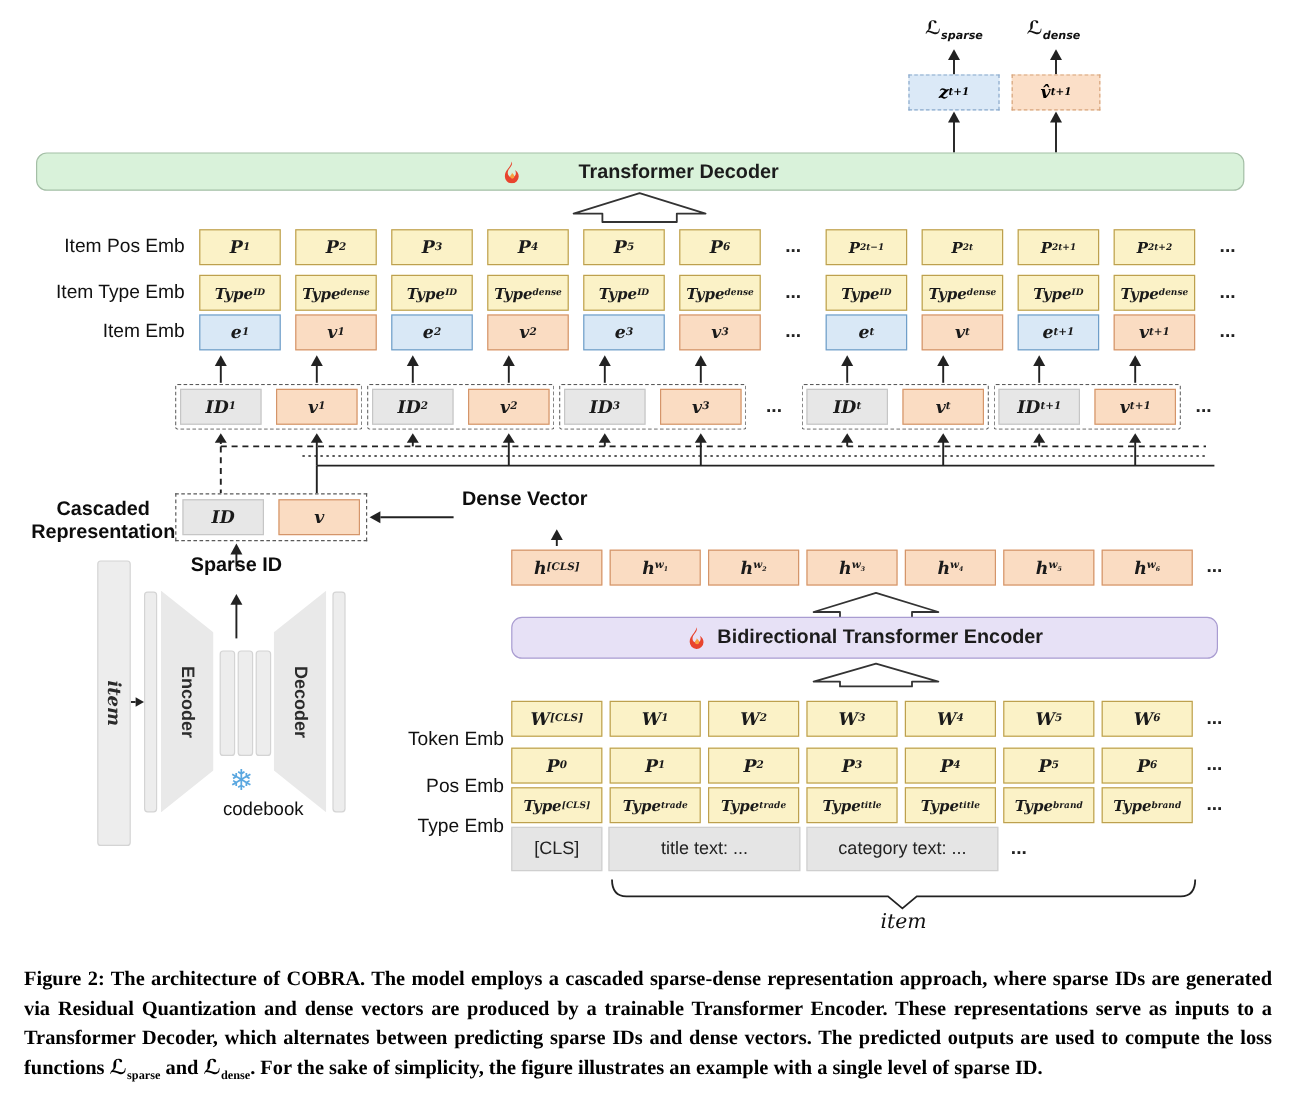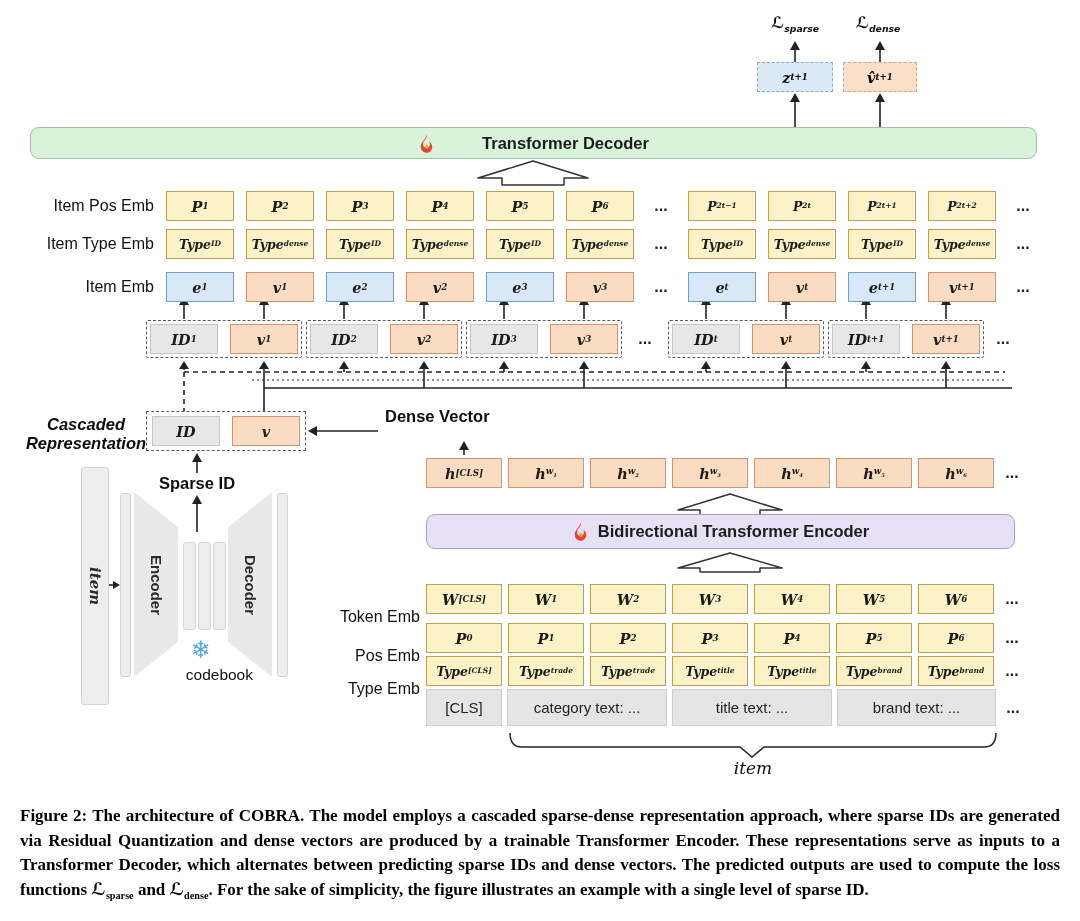--- a/index.html
+++ b/index.html
@@ -213,21 +213,21 @@
     <div class="box ybox cell typecell">Type<sub>ID</sub></div>
     <div class="box ybox cell typecell">Type<sub>dense</sub></div>
     <div class="dotslot">...</div>
     <div class="box ybox cell typecell">Type<sub>ID</sub></div>
     <div class="box ybox cell typecell">Type<sub>dense</sub></div>
     <div class="box ybox cell typecell">Type<sub>ID</sub></div>
     <div class="box ybox cell typecell">Type<sub>dense</sub></div>
     <div class="dotslot">...</div>
   </div>
 
-  <div class="grid-row" style="top:272px;">
+  <div class="grid-row" style="top:262px;">
     <div class="rlabel">Item Emb</div>
     <div class="box bbox cell">e<sub>1</sub></div>
     <div class="box obox cell">v<sub>1</sub></div>
     <div class="box bbox cell">e<sub>2</sub></div>
     <div class="box obox cell">v<sub>2</sub></div>
     <div class="box bbox cell">e<sub>3</sub></div>
     <div class="box obox cell">v<sub>3</sub></div>
     <div class="dotslot">...</div>
     <div class="box bbox cell">e<sub>t</sub></div>
     <div class="box obox cell">v<sub>t</sub></div>
@@ -255,27 +255,27 @@
       <div class="box gbox cell">ID<sub>t</sub></div>
       <div class="box obox cell">v<sub>t</sub></div>
     </div>
     <div class="dpair">
       <div class="box gbox cell">ID<sub>t+1</sub></div>
       <div class="box obox cell">v<sub>t+1</sub></div>
     </div>
     <div class="dotslot">...</div>
   </div>
 
-  <div class="bold-label" style="left:23px; top:415px; width:126px;font-style:italic;">Cascaded<br>Representation</div>
+  <div class="bold-label" style="left:23px; top:415px; width:126px;">Cascaded<br>Representation</div>
   <div class="cascade-box" style="left:146px; top:411px;">
     <div class="box gbox cell">ID</div>
     <div class="box obox cell">v</div>
   </div>
   <div class="bold-label" style="left:385px; top:407px; width:110px; text-align:left;">Dense Vector</div>
-  <div class="bold-label" style="left:142px; top:474px; width:110px;">Sparse ID</div>
+  <div class="bold-label" style="left:142px; top:462px; width:110px;">Sparse ID</div>
 
   <div class="qbar vtext itemtext" style="left:81px; top:467px; width:26px; height:236px;">item</div>
   <div class="qbar" style="left:120px; top:493px; width:9px; height:182px;"></div>
   <div class="trap" style="left:134px; top:492px; width:44px; height:185px; clip-path:polygon(0 0,100% 19%,100% 81%,0 100%);">
     <span>Encoder</span>
   </div>
   <div class="qbar" style="left:183px; top:542px; width:11px; height:86px;"></div>
   <div class="qbar" style="left:198px; top:542px; width:11px; height:86px;"></div>
   <div class="qbar" style="left:213px; top:542px; width:11px; height:86px;"></div>
   <div class="snow" style="left:191px; top:636px;">❄</div>
@@ -337,23 +337,22 @@
     <div class="box ybox ecell typecell">Type<sub>title</sub></div>
     <div class="box ybox ecell typecell">Type<sub>title</sub></div>
     <div class="box ybox ecell typecell">Type<sub>brand</sub></div>
     <div class="box ybox ecell typecell">Type<sub>brand</sub></div>
     <div class="edots">...</div>
   </div>
 
   <div class="trow" style="top:689px;">
     <div class="tspacer"></div>
     <div class="txtbox" style="width:76px;">[CLS]</div>
+    <div class="txtbox" style="width:160px;">title text: ...</div>
     <div class="txtbox" style="width:160px;">category text: ...</div>
-    <div class="txtbox" style="width:160px;">title text: ...</div>
-    <div class="txtbox" style="width:159px;">brand text: ...</div>
     <div class="edots">...</div>
   </div>
 
   <div class="itemlabel" style="left:698px; top:758px; width:110px;">item</div>
 
 </div>
 
 <div class="caption">Figure 2: The architecture of COBRA. The model employs a cascaded sparse-dense representation approach, where sparse IDs are generated via Residual Quantization and dense vectors are produced by a trainable Transformer Encoder. These representations serve as inputs to a Transformer Decoder, which alternates between predicting sparse IDs and dense vectors. The predicted outputs are used to compute the loss functions ℒ<sub>sparse</sub> and ℒ<sub>dense</sub>. For the sake of simplicity, the figure illustrates an example with a single level of sparse ID.</div>
 
 </body></html>

